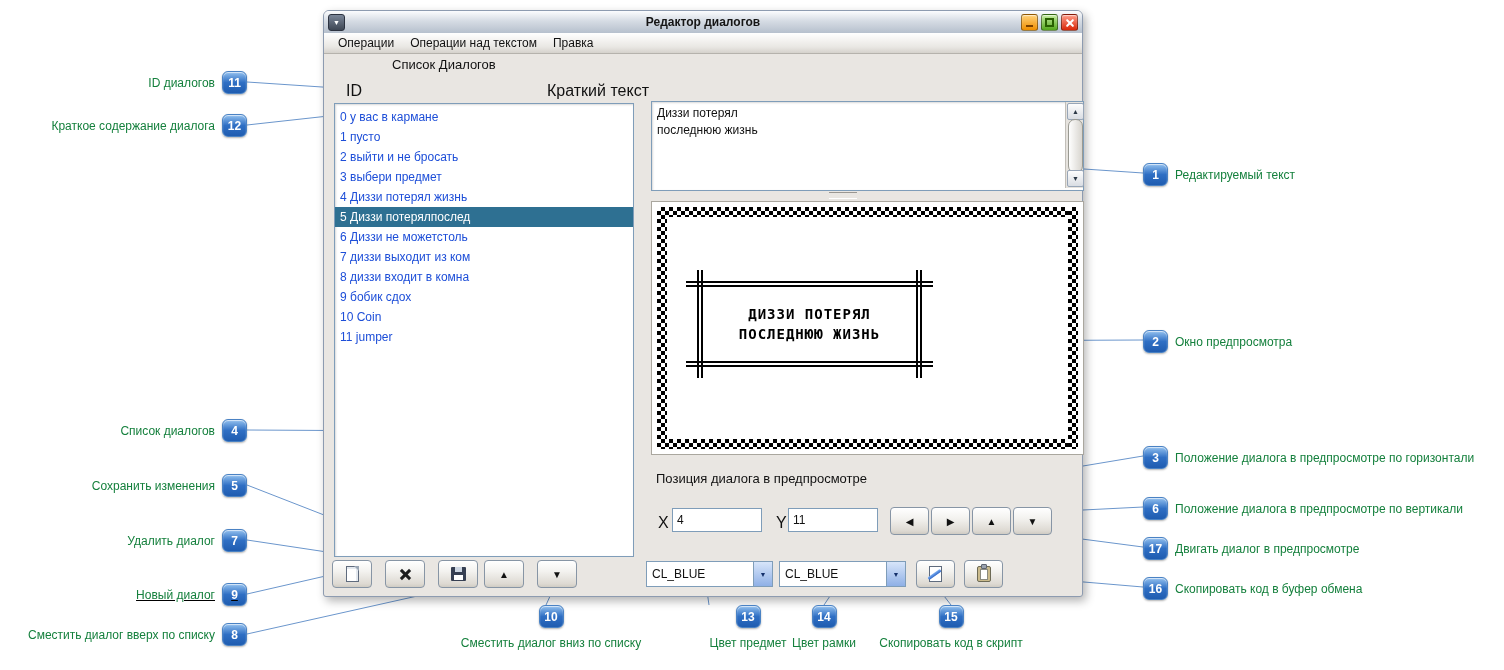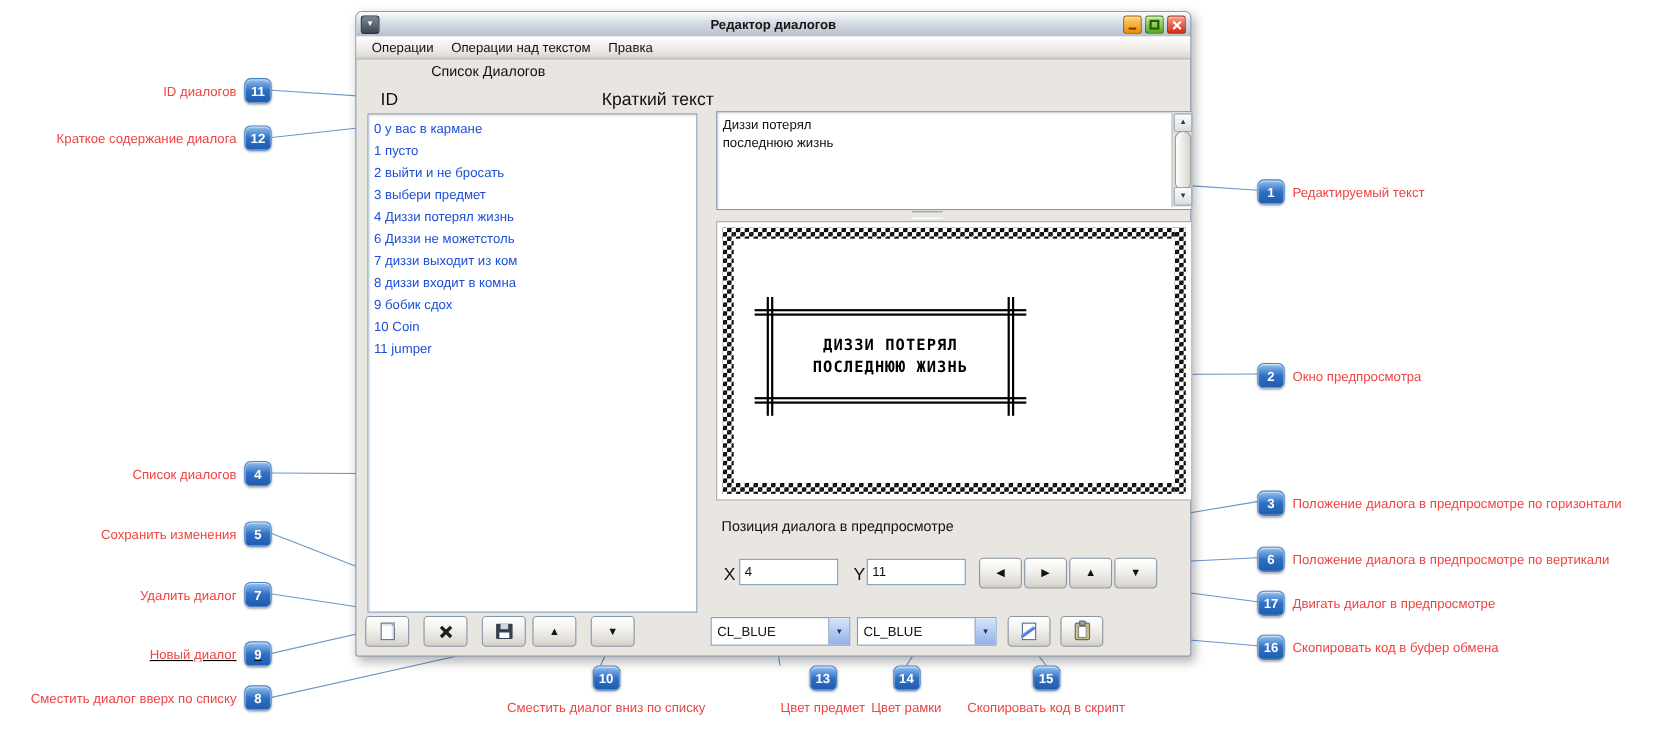--- a/index.html
+++ b/index.html
@@ -118,21 +118,21 @@
   
   .callout{position:absolute;display:flex;align-items:center;gap:7px;z-index:3;}
   .callout.right-col{left:1143px;}
   .callout.left-col{right:1257px;justify-content:flex-end;}
   .callout.bottom-col{flex-direction:column;gap:8px;align-items:center;}
   .badge{width:23px;height:21px;border-radius:6px;flex:0 0 auto;
          background:linear-gradient(#93c1ef,#2f6fc4 50%,#1f5cb0);
          border:1px solid #4a82c4;color:#fff;font-size:12px;font-weight:bold;
          display:flex;align-items:center;justify-content:center;
          box-shadow:inset 0 1px 1px rgba(255,255,255,.65),0 1px 2px rgba(0,0,0,.3);}
-  .callout-label{font-size:12px;color:#ef4444;white-space:nowrap;}
+  .callout-label{font-size:12px;color:#15803d;white-space:nowrap;}
   .callout.bottom-col .callout-label{white-space:normal;text-align:center;line-height:14px;}
 </style>
 </head>
 <body>
 
 <div class="canvas">
 
   <svg class="lines" width="1504" height="670">
     <g stroke="#6b96cc" stroke-width="1">
       <line x1="247" y1="82" x2="352" y2="89"></line>
@@ -181,20 +181,21 @@
     <div class="lbl" style="left:22px;top:71px;">ID</div>
     <div class="lbl" style="left:223px;top:71px;">Краткий текст</div>
 
     <div class="listbox">
       <div style="height:3px;"></div>
       <div class="list-row">0 у вас в кармане</div>
       <div class="list-row">1 пусто</div>
       <div class="list-row">2 выйти и не бросать</div>
       <div class="list-row">3 выбери предмет</div>
       <div class="list-row">4 Диззи потерял жизнь</div>
+      <div class="list-row selected">5 Диззи потерялпослед</div>
       <div class="list-row">6 Диззи не можетстоль</div>
       <div class="list-row">7 диззи выходит из ком</div>
       <div class="list-row">8 диззи входит в комна</div>
       <div class="list-row">9 бобик сдох</div>
       <div class="list-row">10 Coin</div>
       <div class="list-row">11 jumper</div>
     </div>
 
     <div class="editor">
       <div class="editor-text">

